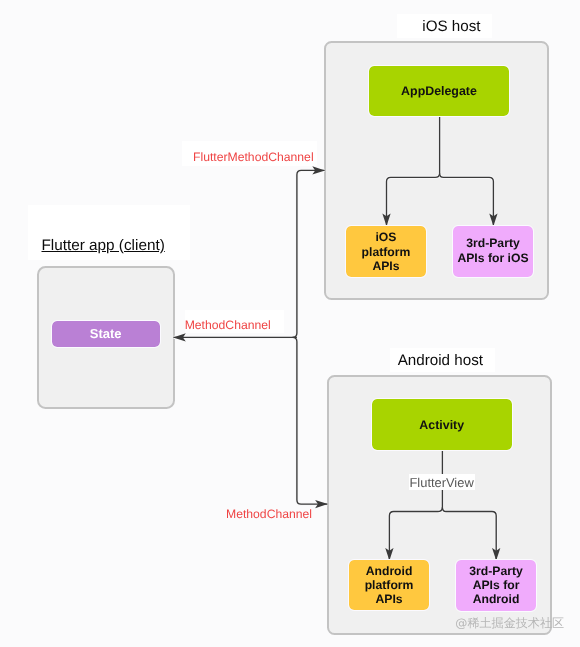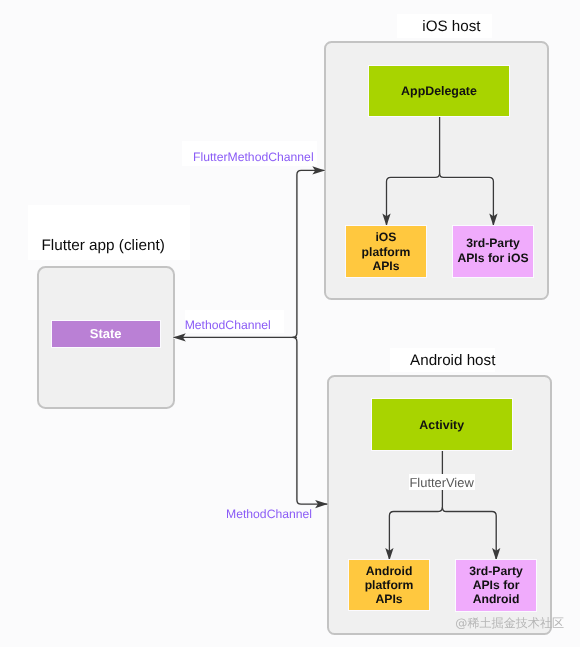--- a/index.html
+++ b/index.html
@@ -36,51 +36,52 @@
     text-align:center;
     white-space:nowrap;
   }
   .client-title {
     position:absolute;
     background:#ffffff;
     color:#0b0b0b;
     font-size:15.3px;
     line-height:24px;
     white-space:nowrap;
+    text-decoration:underline;
   }
   .node {
     position:absolute;
     box-sizing:border-box;
     display:flex;
     flex-direction:column;
     align-items:center;
     justify-content:center;
     text-align:right;
     color:#111;
     font-weight:bold;
-    border-radius:0;
+    border-radius:5px;
     outline:0.9px solid #fbfaff;
   }
   .node span { display:block; }
   .node.green  { background:#a8d400; }
   .node.orange { background:#ffc83f; }
   .node.blue   { background:#f0abfc; }
   .node.purple { background:#ba80d5; color:#ffffff; }
 
   .edge-label {
     position:absolute;
     background:#ffffff;
     color:#585858;
     font-size:12.9px;
     line-height:17.6px;
     white-space:nowrap;
   }
   .conn-label {
     position:absolute;
-    color:#8b5cf6;
+    color:#ef4444;
     font-size:12.2px;
     line-height:16px;
     white-space:nowrap;
     background:transparent;
   }
   .watermark {
     position:absolute;
     color:#b6b6b6;
     font-size:12.1px;
     line-height:16px;
@@ -159,21 +160,21 @@
     <span>iOS</span>
     <span>platform</span>
     <span>APIs</span>
   </div>
 
   <div class="node blue" style="left:452.9px; top:225.8px; width:80.2px; height:50.9px; font-size:12.2px; line-height:15.5px;">
     <span>3rd-Party</span>
     <span>APIs for iOS</span>
   </div>
 
-  <div class="host-title" style="left:390.2px; top:348px; width:105.2px; height:23.8px; padding-left:7.5px; box-sizing:border-box; text-align:right;">Android host</div>
+  <div class="host-title" style="left:390.2px; top:348px; width:105.2px; height:23.8px; padding-left:7.5px; box-sizing:border-box; text-align:left;">Android host</div>
   <div class="host-box" style="left:326.5px; top:375px; width:225.5px; height:259.5px;"></div>
 
   <div class="node green" style="left:372px; top:399.4px; width:139.5px; height:50.8px; font-size:12.4px;">
     <span>Activity</span>
   </div>
 
   <div class="edge-label" style="left:408.6px; top:473.5px; width:66px; height:16px; text-align:center;">FlutterView</div>
 
   <div class="node orange" style="left:349px; top:560px; width:80.1px; height:50.4px; font-size:12.2px; line-height:14.3px;">
     <span>Android</span>

